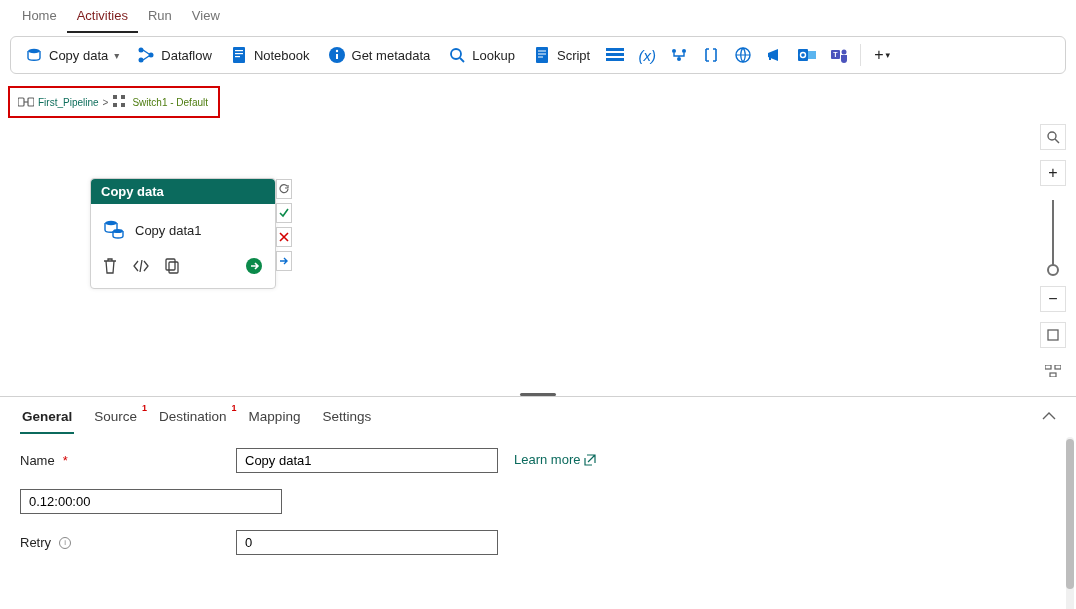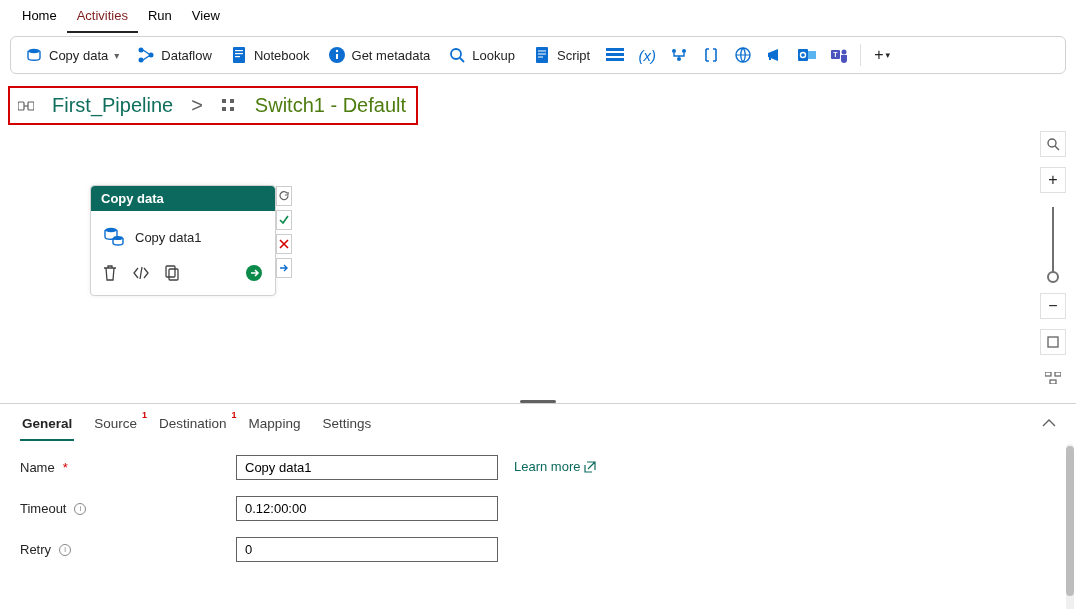--- a/index.html
+++ b/index.html
@@ -18,21 +18,21 @@
   .top-tabs {
     display: flex;
     padding: 0 12px;
     border-bottom: 1px solid #fff;
     height: 34px;
   }
   .top-tab {
     padding: 8px 10px 7px;
     font-size: 13px;
     cursor: pointer;
-    color: #000000;
+    color: #737373;
   }
   .top-tab.active {
     color: #7f1d1d;
     font-weight: 400;
     border-bottom: 2px solid #242424;
   }
   
   .ribbon {
     margin: 2px 10px 0 10px;
     border: 1px solid #d1d1d1;
@@ -75,22 +75,22 @@
     cursor: pointer;
     border-radius: 4px;
   }
   
   .breadcrumb-wrap {
     display: inline-flex;
     align-items: center;
     margin: 12px 0 0 8px;
     padding: 6px 10px 6px 8px;
     border: 2px solid #d30000;
-    gap: 18px;
-    font-size: 20px;
+    gap: 4px;
+    font-size: 10px;
   }
   .breadcrumb-link { color: #0f6e5c; cursor: pointer; }
   .breadcrumb-sep { color: #616161; }
   .breadcrumb-current { color: #4d7c0f; }
   .breadcrumb-iconslot { width: 16px; height: 16px; display:flex; align-items:center; justify-content:center; }
 
   
   .canvas {
     position: relative;
     height: 278px;
@@ -574,24 +574,20 @@
       </div>
       <input class="form-input" value="Copy data1" style="">
       <span class="learn-more">
         <span>Learn more</span>
         <svg width="12" height="12" viewBox="0 0 12 12">
             <path d="M3 1h8v8M11 1L4 8M1 4v7h7" fill="none" stroke="#0b6a5d" stroke-width="1.2"></path>
           </svg>
       </span>
     </div>
     <div class="form-row">
-      <div class="form-label">
-        <span>Timeout</span>
-        <span class="info-dot">i</span>
-      </div>
       <input class="form-input" value="0.12:00:00" style="">
     </div>
     <div class="form-row">
       <div class="form-label">
         <span>Retry</span>
         <span class="info-dot">i</span>
       </div>
       <input class="form-input" value="0" style="">
     </div>
   </div>

